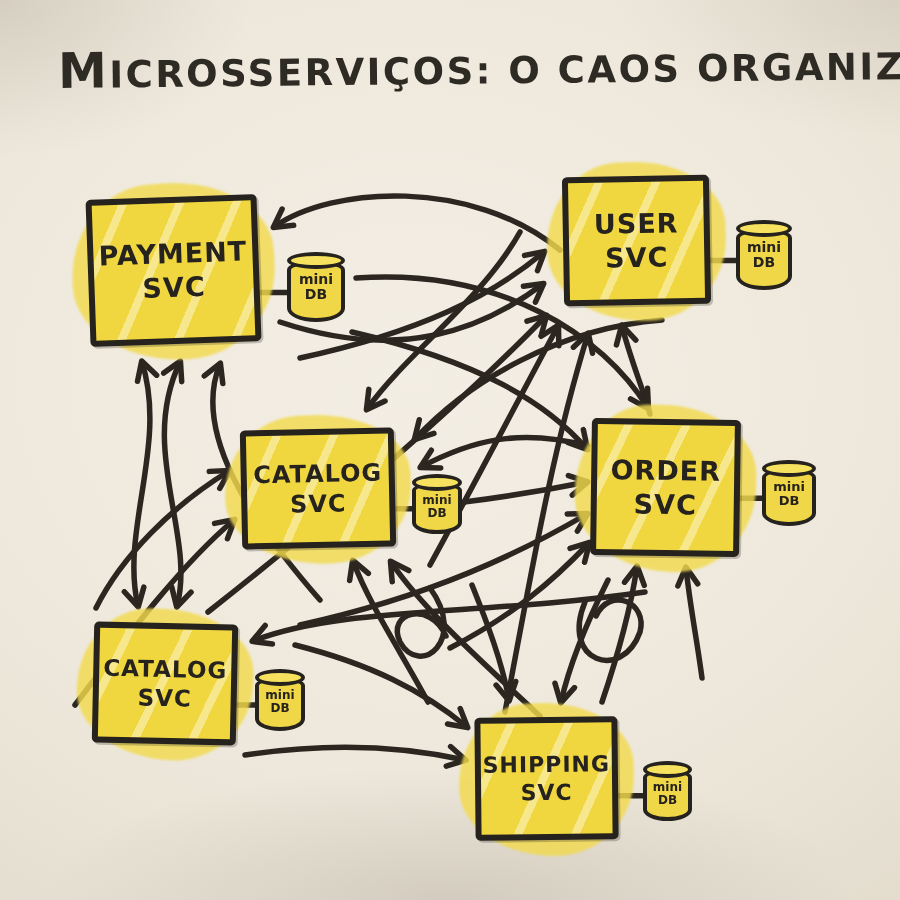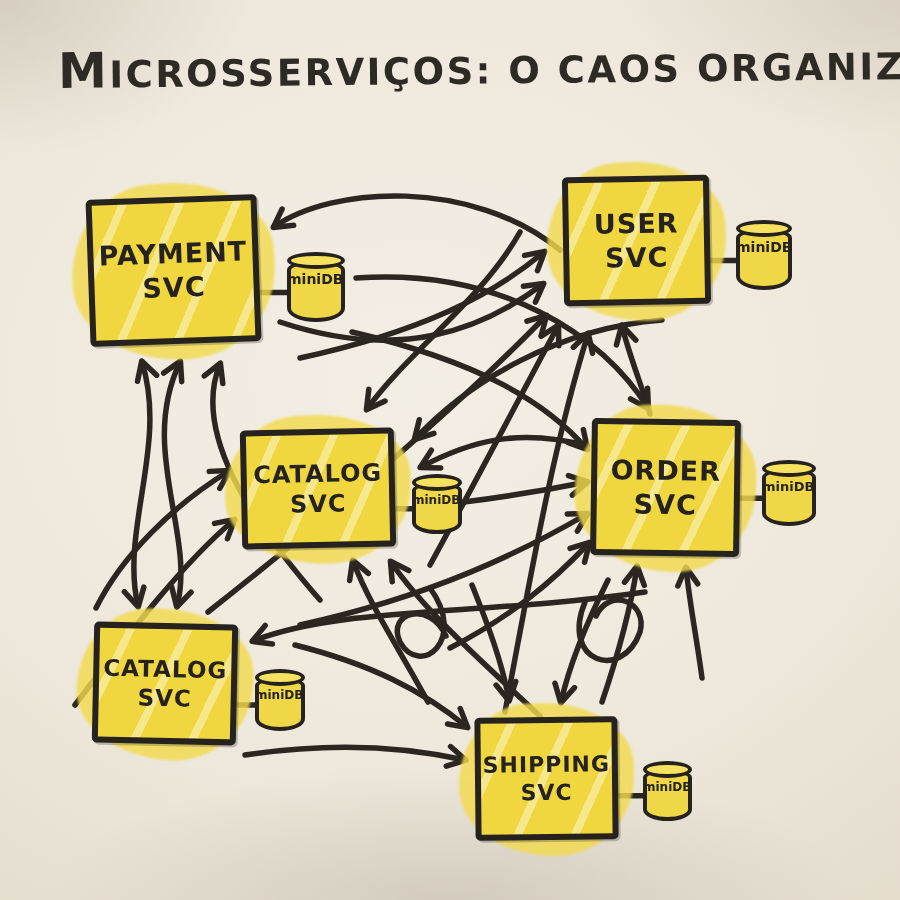--- a/index.html
+++ b/index.html
@@ -54,21 +54,21 @@
     position:absolute;left:0;top:8px;right:0;bottom:0;box-sizing:border-box;
     background:#f0d747;border:4px solid #26221d;
     border-radius:50% / 16% 16% 22% 22%;
   }
   .db-top{
     position:absolute;left:0;top:0;right:0;height:17px;box-sizing:border-box;
     background:#f6e25e;border:4px solid #26221d;border-radius:50%;
   }
   .db-label{
     position:absolute;left:0;right:0;top:20px;
-    display:flex;flex-direction:row;align-items:center;
+    display:flex;flex-direction:column;align-items:center;
     color:#26221d;font-weight:700;line-height:1.1;
   }
 </style>
 </head>
 <body>
 
 <div class="stage">
   <h1 class="title">MICROSSERVIÇOS: O CAOS ORGANIZADO</h1>
   <svg class="arrows" width="900" height="900" viewBox="0 0 900 900">
     <defs>

